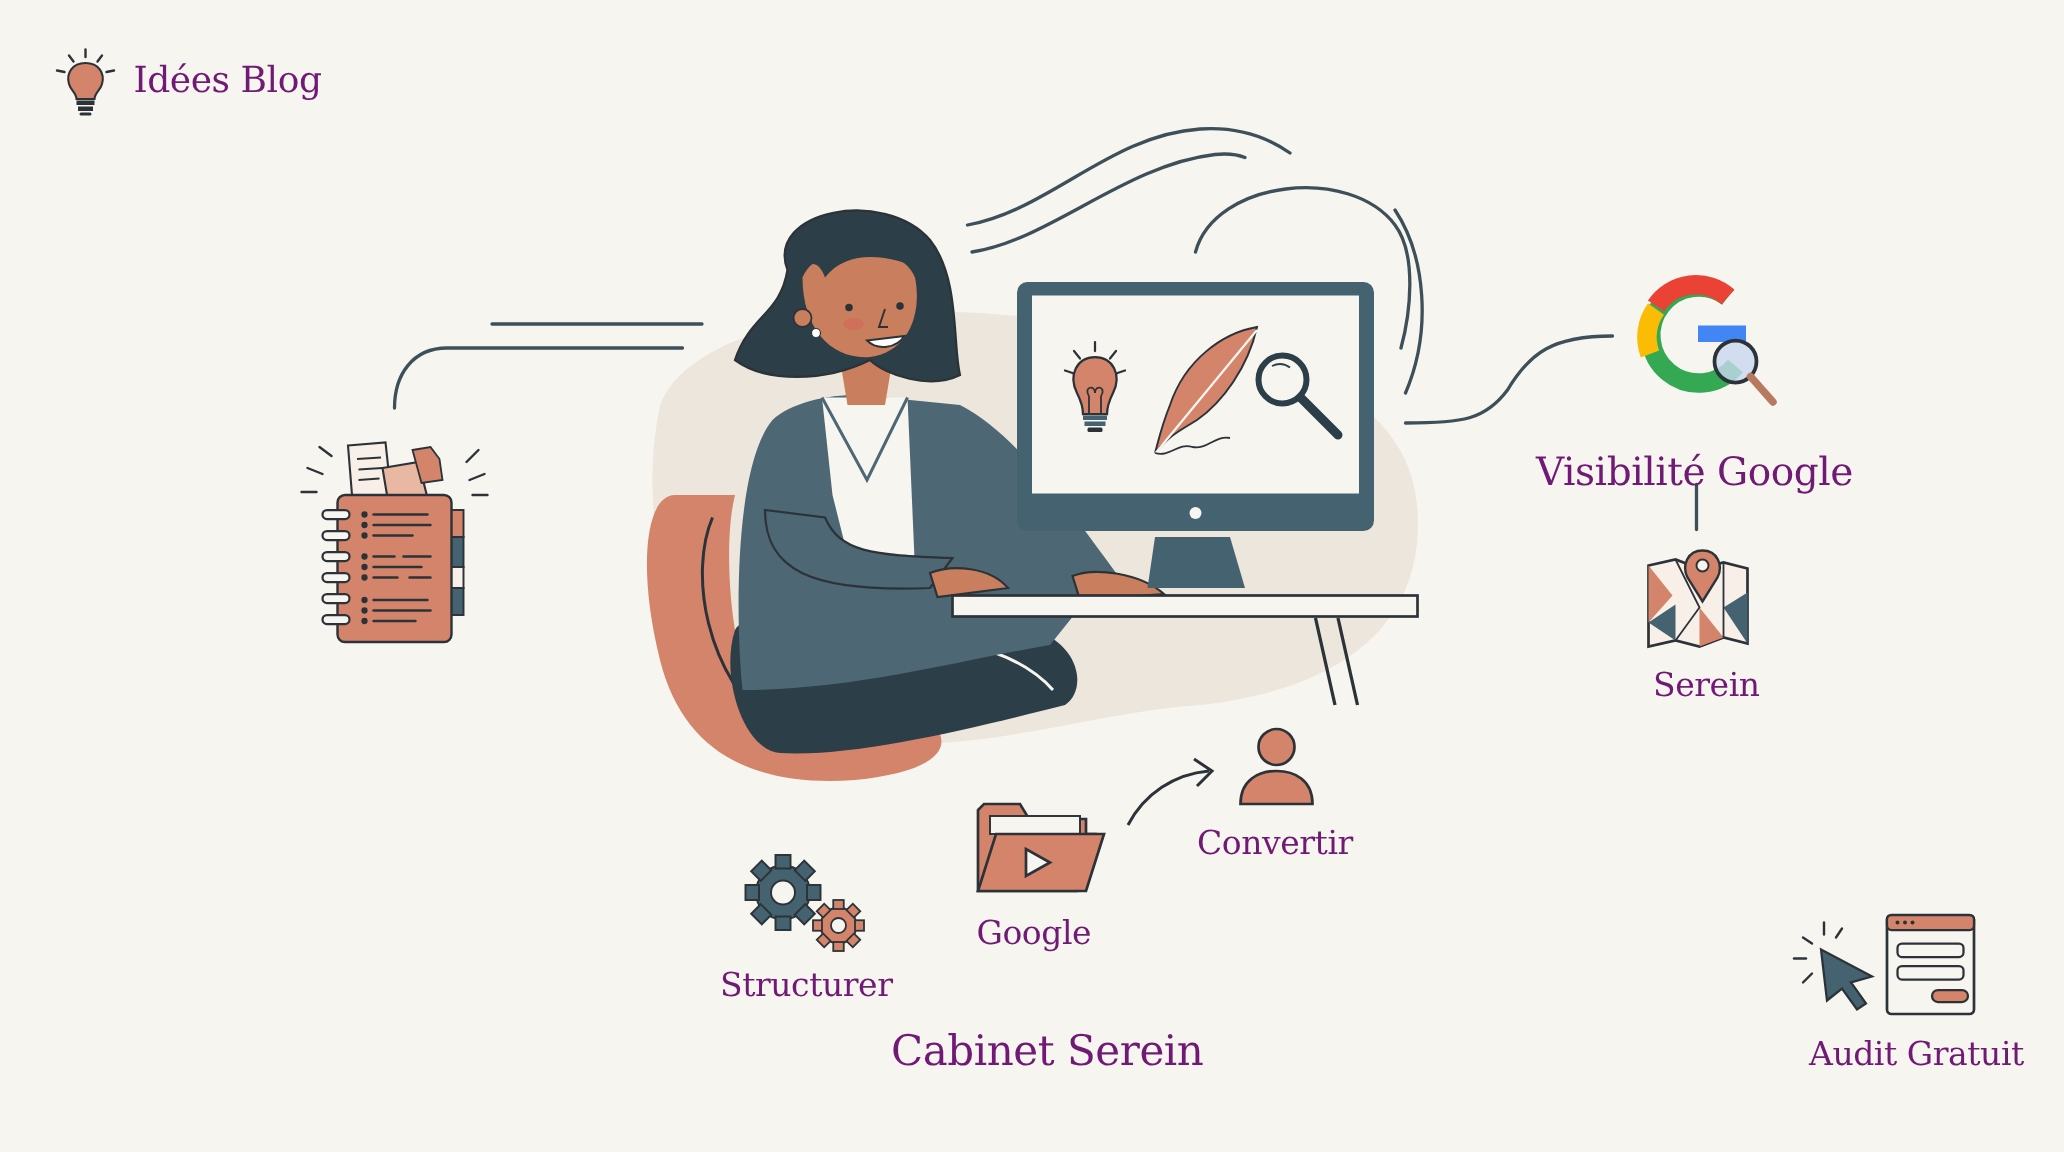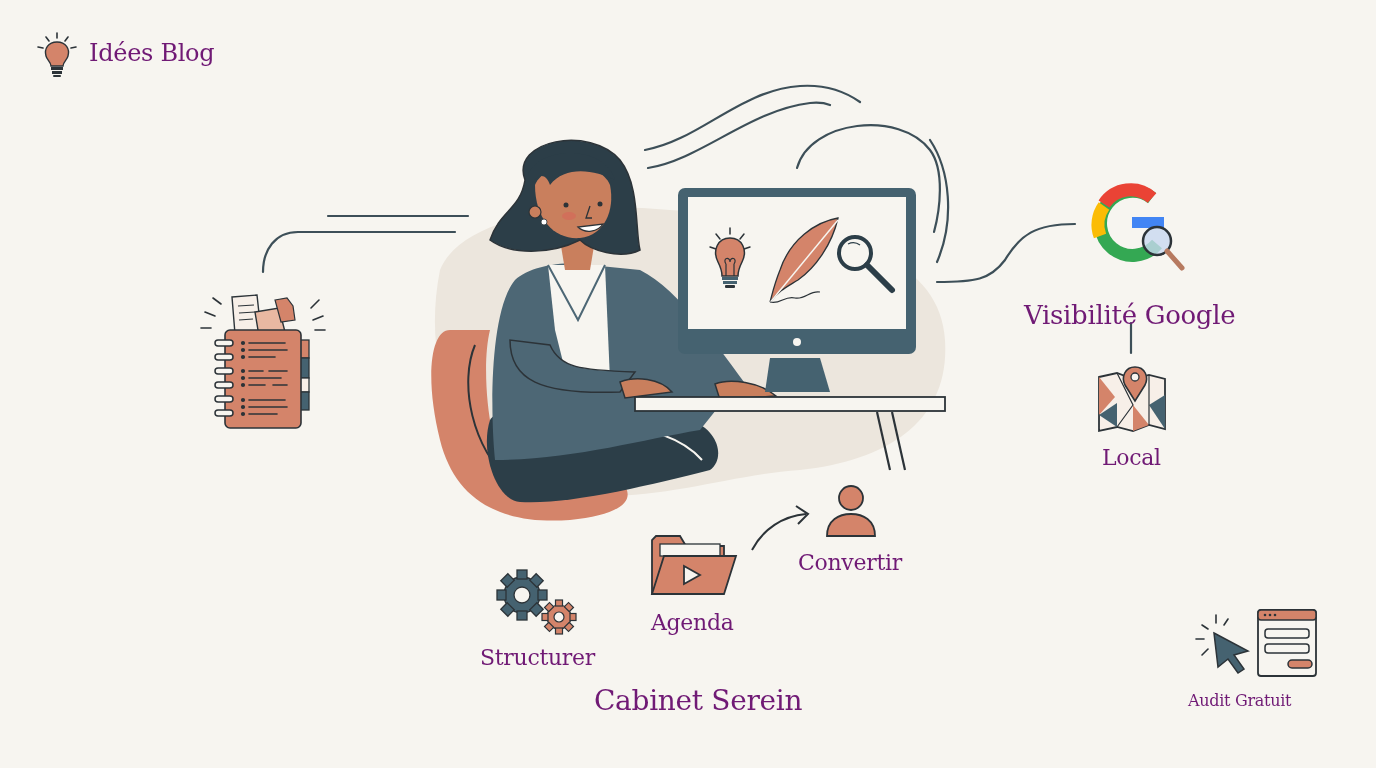--- a/index.html
+++ b/index.html
@@ -202,21 +202,21 @@
     <path d="M2 12 L20 8 L36 14 L52 10 L68 14 L68 64 L52 60 L36 66 L20 62 L2 66 Z" fill="#f7efe8" stroke="#2c3338" stroke-width="1.8"></path>
     <path d="M2 12 L18 32 L2 50 Z" fill="#d4846a"></path>
     <path d="M2 50 L20 62 L20 38 Z" fill="#456270"></path>
     <path d="M36 40 L36 66 L52 60 Z" fill="#d4846a"></path>
     <path d="M52 40 L68 30 L68 64 Z" fill="#456270"></path>
     <path d="M20 8 L36 40 L20 62" fill="none" stroke="#2c3338" stroke-width="1.2"></path>
     <path d="M36 14 C 36 14, 36 14, 36 14 M 52 10 L 52 60" fill="none" stroke="#2c3338" stroke-width="1.2"></path>
     <path d="M38 2 C 28 2, 24 12, 28 20 L 38 36 L 48 20 C 52 12, 48 2, 38 2 Z" fill="#d4846a" stroke="#2c3338" stroke-width="1.6"></path>
     <circle cx="38" cy="12" r="4" fill="#f7f5f0" stroke="#2c3338" stroke-width="1.3"></circle>
   </svg>
-  <div class="label" style="left:12px;top:80px;font-size:22px;">Local</div>
+  <div class="label" style="left:12px;top:80px;font-size:22px;">Serein</div>
 </div>
 
 <div class="abs" style="left:470px;top:565px;width:140px;height:110px;text-align:center;">
   <svg width="90" height="70" style="left:22px;top:2px;">
     <g transform="translate(30,28)">
       <g fill="#456270" stroke="#2c3338" stroke-width="1.3">
         <circle r="18"></circle>
         <rect x="-5" y="-25" width="10" height="9"></rect>
         <rect x="-5" y="16" width="10" height="9"></rect>
         <rect x="-25" y="-5" width="9" height="10"></rect>
@@ -246,21 +246,21 @@
   <div class="label" style="left:10px;top:80px;font-size:22px;">Structurer</div>
 </div>
 
 <div class="abs" style="left:640px;top:530px;width:110px;height:110px;">
   <svg width="90" height="70" style="left:8px;top:0;">
     <path d="M4 10 L4 64 L70 64 L82 26 L76 26 L76 16 L38 16 L32 6 L8 6 Z" fill="#d4846a" stroke="#2c3338" stroke-width="1.8"></path>
     <rect x="12" y="14" width="60" height="12" fill="#f7f5f0" stroke="#2c3338" stroke-width="1.3"></rect>
     <path d="M4 64 L16 26 L88 26 L76 64 Z" fill="#d4846a" stroke="#2c3338" stroke-width="1.8"></path>
     <path d="M36 36 L36 54 L52 45 Z" fill="#f7f5f0" stroke="#2c3338" stroke-width="1.8"></path>
   </svg>
-  <div class="label" style="left:11px;top:80px;font-size:22px;">Agenda</div>
+  <div class="label" style="left:11px;top:80px;font-size:22px;">Google</div>
 </div>
 
 <svg width="70" height="50" style="left:748px;top:504px;">
   <path d="M4 46 C 15 25, 35 12, 58 10" fill="none" stroke="#2c3338" stroke-width="2"></path>
   <path d="M48 2 L 60 10 L 50 20" fill="none" stroke="#2c3338" stroke-width="2"></path>
 </svg>
 
 <div class="abs" style="left:790px;top:480px;width:130px;height:100px;">
   <svg width="60" height="60" style="left:33px;top:2px;">
     <circle cx="28" cy="16" r="12" fill="#d4846a" stroke="#2c3338" stroke-width="1.8"></circle>
@@ -283,14 +283,14 @@
     <path d="M22 28 L 56 46 L 42 50 L 52 64 L 46 68 L 36 54 L 26 62 Z" fill="#456270" stroke="#2c3338" stroke-width="1.5"></path>
     <rect x="66" y="5" width="58" height="66" rx="3" fill="#f7f5f0" stroke="#2c3338" stroke-width="1.8"></rect>
     <rect x="66" y="5" width="58" height="10" rx="3" fill="#d4846a" stroke="#2c3338" stroke-width="1.5"></rect>
     <circle cx="73" cy="10" r="1.3" fill="#2c3338"></circle>
       <circle cx="78" cy="10" r="1.3" fill="#2c3338"></circle>
       <circle cx="83" cy="10" r="1.3" fill="#2c3338"></circle>
     <rect x="73" y="24" width="44" height="9" rx="3" fill="#f7f5f0" stroke="#2c3338" stroke-width="1.5"></rect>
     <rect x="73" y="39" width="44" height="9" rx="3" fill="#f7f5f0" stroke="#2c3338" stroke-width="1.5"></rect>
     <rect x="96" y="55" width="24" height="8" rx="4" fill="#d4846a" stroke="#2c3338" stroke-width="1.5"></rect>
   </svg>
-  <div class="label" style="left:8px;top:86px;font-size:16px;">Audit Gratuit</div>
+  <div class="label" style="left:26px;top:86px;font-size:22px;">Audit Gratuit</div>
 </div>
 
 </body></html>

